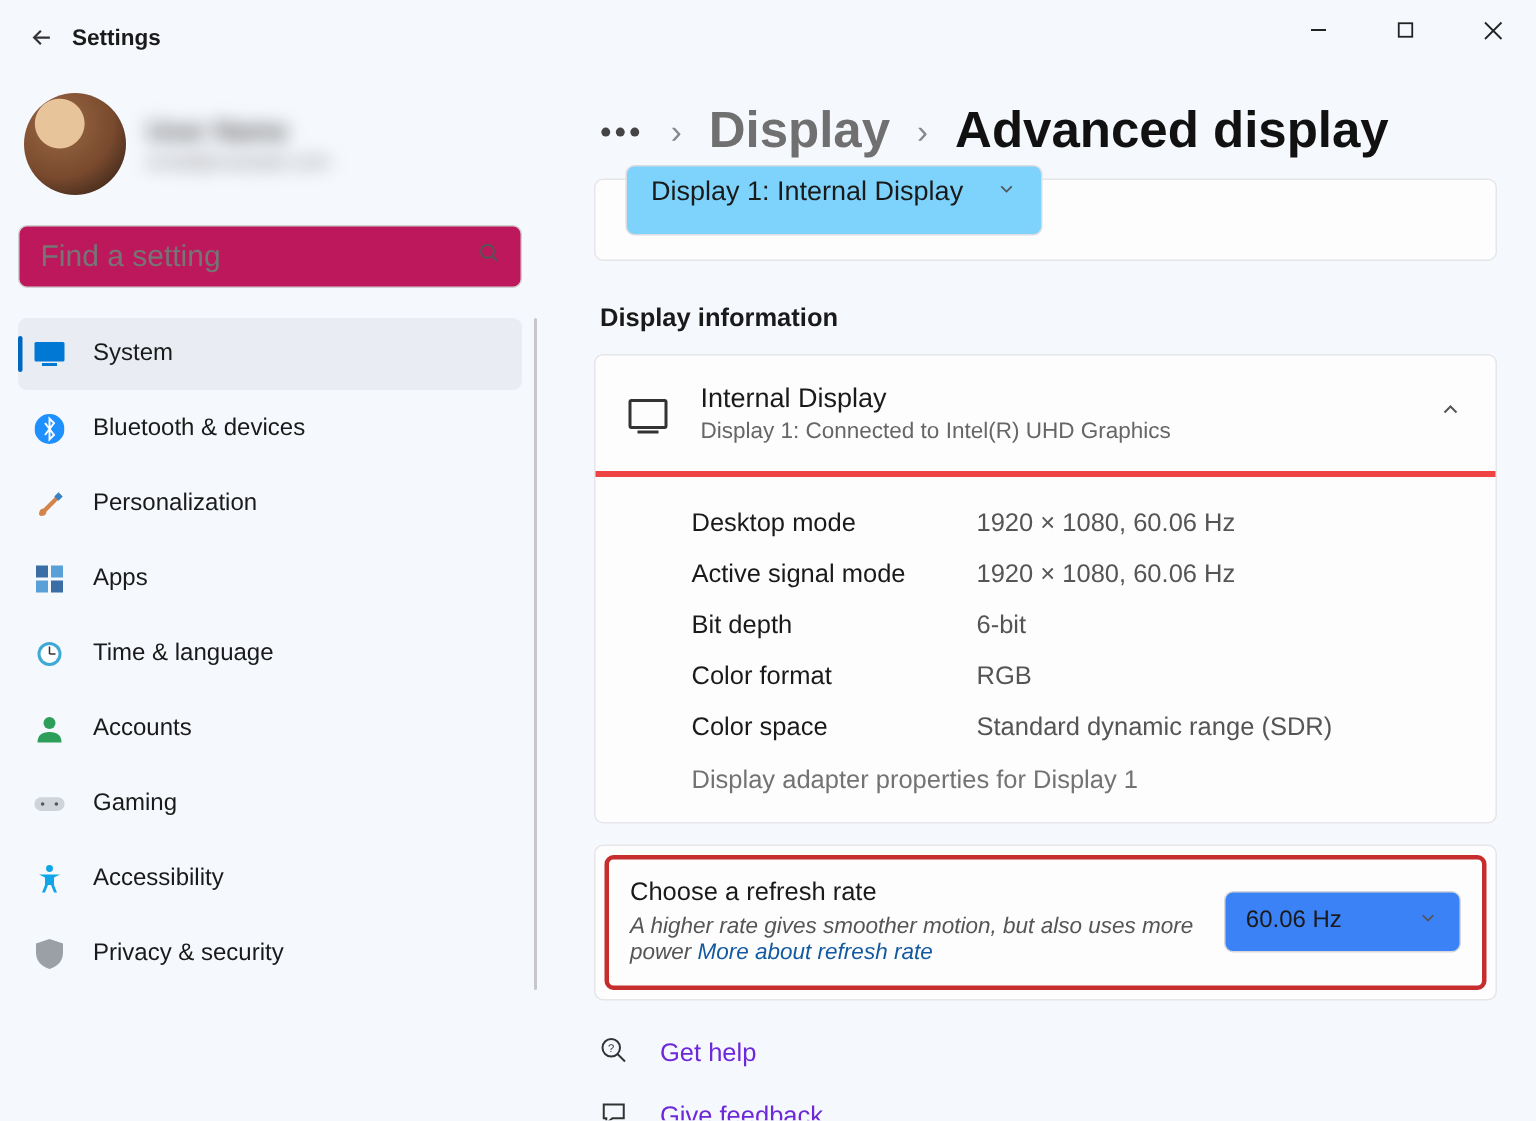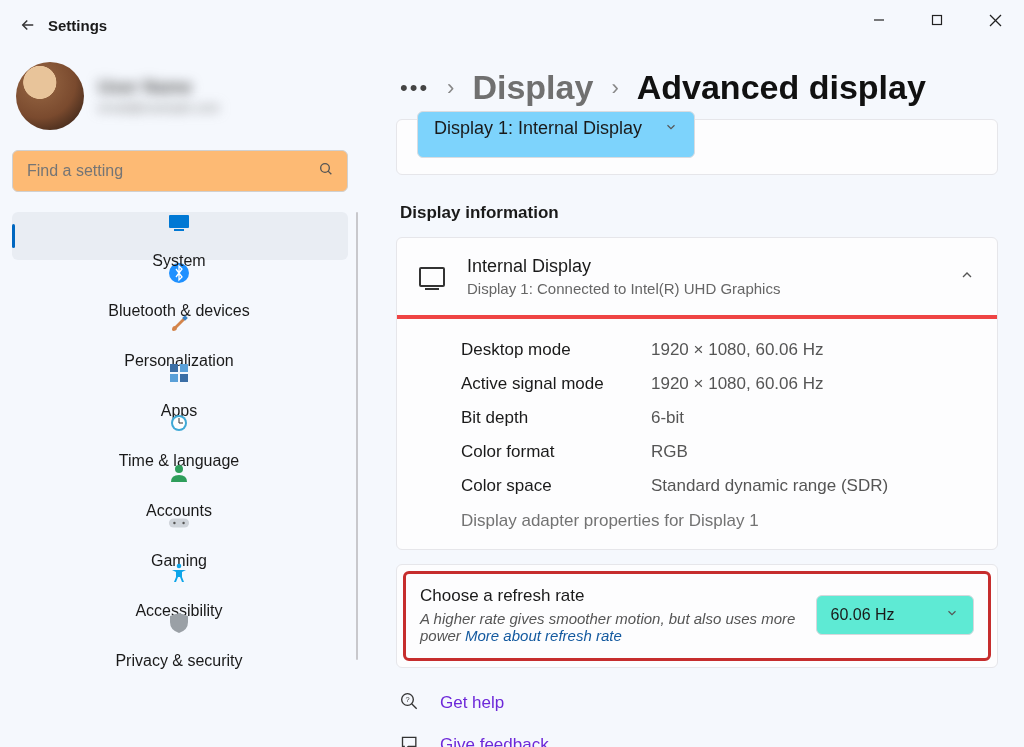--- a/index.html
+++ b/index.html
@@ -13,26 +13,26 @@
   .win-btn { width: 58px; height: 40px; display: flex; align-items: center; justify-content: center; }
 
   
   .sidebar { position: absolute; left: 0; top: 50px; width: 360px; bottom: 0; padding: 0 0 0 12px; }
   .profile { display: flex; align-items: center; padding: 12px 10px 18px 4px; gap: 14px; }
   .avatar { width: 68px; height: 68px; border-radius: 50%; background: radial-gradient(circle at 35% 30%, #e8c49a 25%, #8a5a3a 26%, #7a4a2e 55%, #4a2e1e 80%); flex-shrink:0; }
   .profile-text .uname { filter: blur(6px); font-weight:600; font-size:18px; color:#555;}
   .profile-text .uemail{ filter: blur(6px); font-size:13px; color:#777; margin-top:2px;}
 
   .search { margin: 2px 12px 20px 0; position: relative; }
-  .search input { width: 100%; height: 42px; border: 1px solid #d0d0d0; border-radius: 6px; padding: 0 55px 0 14px; font-size: 16px; background: #fdba74; }
+  .search input { width: 100%; height: 42px; border: 1px solid #d0d0d0; border-radius: 6px; padding: 0 55px 0 14px; font-size: 20px; background: #be185d; }
   .search .sicon { position: absolute; right: 14px; top: 50%; transform: translateY(-50%); color:#555; }
 
   .nav { display: flex; flex-direction: column; gap: 2px; padding-right: 12px; position:relative; }
   .nav-scroll::after{ content:""; position:absolute; right:2px; top:0; bottom:0; width:2px; background:#c8c8cc; border-radius:2px;}
-  .nav-item { display: flex; align-items: center; height: 48px; border-radius: 6px; padding: 0 12px 0 10px; gap: 18px; font-size: 16px; cursor: default; flex-direction: column; }
+  .nav-item { display: flex; align-items: center; height: 48px; border-radius: 6px; padding: 0 12px 0 10px; gap: 18px; font-size: 16px; cursor: default; }
   .nav-item.active { background: #e9edf3; position: relative; }
   .nav-item.active::before { content:""; position:absolute; left:0; top:12px; bottom:12px; width:3px; background:#0067c0; border-radius:3px; }
   .nav-icon { width: 22px; height: 22px; display: flex; align-items: center; justify-content: center; flex-shrink:0; }
 
   
   .main { position: absolute; left: 380px; right: 10px; top: 50px; bottom: 0; overflow: hidden; }
   .crumbs { display: flex; align-items: center; gap: 18px; padding: 18px 20px 16px 20px; font-size: 34px; }
   .crumb-dots { font-size: 22px; letter-spacing: 2px; color:#444; }
   .crumb-sep { color: #888; font-size: 22px; }
   .crumb-prev { color: #707070; font-weight: 600; }
@@ -58,21 +58,21 @@
   .kv { display:flex; font-size:17px; padding:7px 0; }
   .kv .k { width:190px; }
   .kv .v { color:#555; }
   .link { color:#737373; font-size:17px; padding:8px 0 0 0; display:inline-block;}
 
   .refresh-card { margin:0 16px 14px 16px; padding:6px; }
   .refresh-inner{ border:3px solid #c62d2d; border-radius:6px; padding:12px 14px 14px 14px; display:flex; align-items:center; gap:20px;}
   .refresh-txt .t { font-size:17px; }
   .refresh-txt .d { font-size:15px; color:#555; margin-top:4px; max-width:380px;font-style:italic;}
   .refresh-txt .lm { color:#13599f; }
-  .refresh-sel { border:1px solid #d6d8dc; border-radius:6px; padding:10px 14px; width:160px; display:flex; align-items:center; justify-content:space-between; background:#5eead4; font-size:16px; margin-left:auto;}
+  .refresh-sel { border:1px solid #d6d8dc; border-radius:6px; padding:10px 14px; width:160px; display:flex; align-items:center; justify-content:space-between; background:#3b82f6; font-size:16px; margin-left:auto;}
 
   .help-row { display:flex; align-items:center; gap:18px; padding:0 20px; height:34px; margin-top:18px; }
   .help-row + .help-row { margin-top:8px; }
   .help-ic { width:22px; height:22px; color:#333; }
   .help-lbl{ color:#6d28d9; font-size:17px;}
 </style>
 </head>
 <body>
 
 <div class="titlebar">

